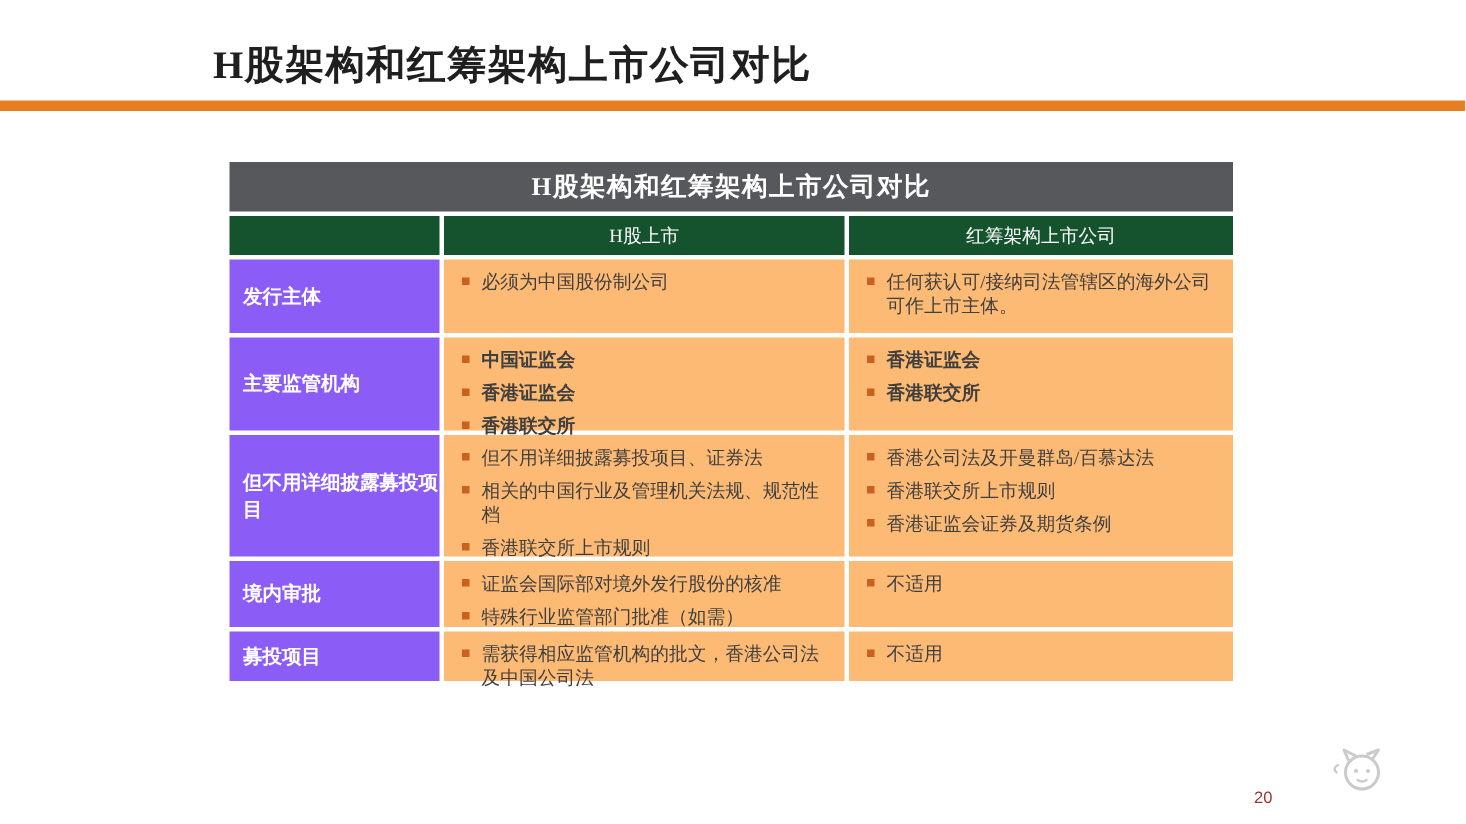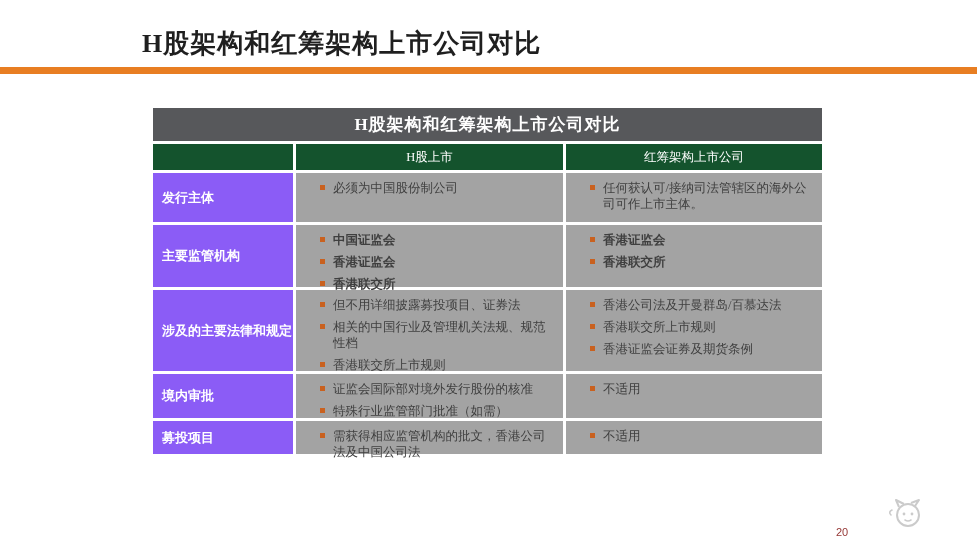--- a/index.html
+++ b/index.html
@@ -11,21 +11,21 @@
   .title-rule{position:absolute;left:0;top:67px;width:977px;height:7px;background:#E87E22;}
 
   .table-wrap{position:absolute;left:153px;top:108px;width:669px;}
   .t-title{height:33px;background:#57585B;color:#ffffff;font-size:17px;font-weight:bold;
            display:flex;align-items:center;justify-content:center;letter-spacing:1px;}
   .t-grid{display:grid;grid-template-columns:140px 267px 256px;column-gap:3px;margin-top:3px;}
   .hcell{height:26px;background:#14532d;color:#ffffff;font-size:12.5px;font-weight:normal;
          display:flex;align-items:center;justify-content:center;}
   .rh{background:#8b5cf6;color:#ffffff;font-size:13px;font-weight:bold;
       display:flex;align-items:center;padding-left:9px;box-sizing:border-box;}
-  .cell{background:#a3a3a3;box-sizing:border-box;padding:7px 8px 0 24px;}
+  .cell{background:#fdba74;box-sizing:border-box;padding:7px 8px 0 12px;}
   .bi{display:flex;align-items:flex-start;margin-bottom:6px;font-size:12.5px;line-height:16px;
       color:#3f3f3f;}
   .bul{flex:none;width:5px;height:5px;background:#C9611F;margin:5px 8px 0 0;}
   .r1{height:49px;} .r2{height:62px;font-weight:bold;} .r3{height:81px;} .r4{height:44px;} .r5{height:33px;}
   .t-grid.body{margin-top:3px;}
 
   .watermark{position:absolute;top:489px;right:45px;display:flex;align-items:center;
              color:#cbcbcb;font-family:"Liberation Sans","DejaVu Sans",sans-serif;
              font-size:26px;letter-spacing:1px;}
   .wm-icon{margin-right:6px;margin-top:4px;}
@@ -88,21 +88,21 @@
             <span>香港证监会</span>
           </div>
         <div class="bi">
             <span class="bul"></span>
             <span>香港联交所</span>
           </div>
       </div>
     </div>
 
     <div class="t-grid body">
-      <div class="rh r3">涉及的主要法律和规定</div>
+      <div class="rh r3">但不用详细披露募投项目</div>
       <div class="cell r3">
         <div class="bi">
             <span class="bul"></span>
             <span>但不用详细披露募投项目、证券法</span>
           </div>
         <div class="bi">
             <span class="bul"></span>
             <span>相关的中国行业及管理机关法规、规范性档</span>
           </div>
         <div class="bi">

